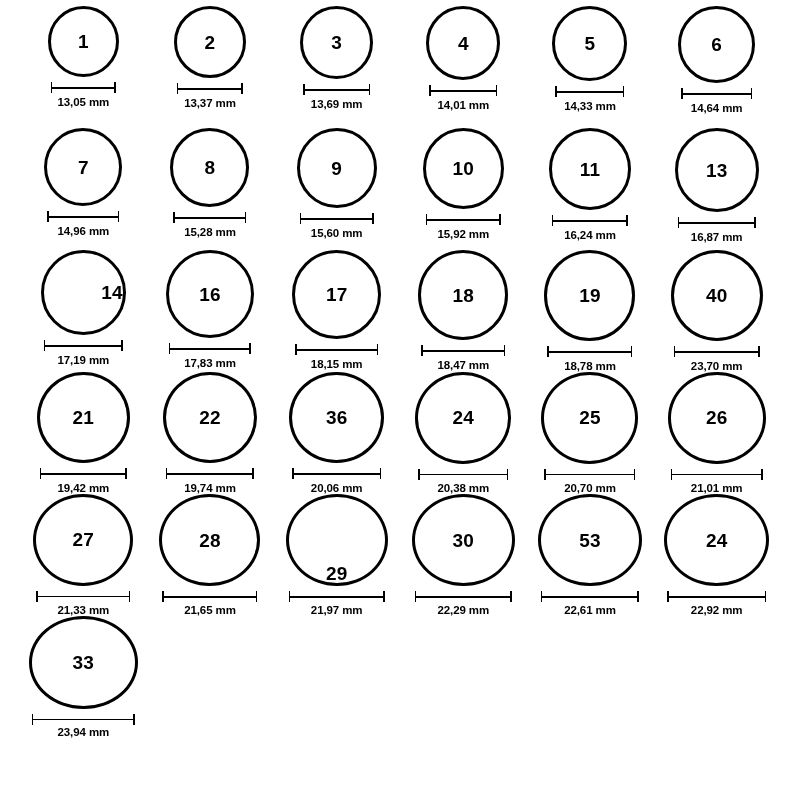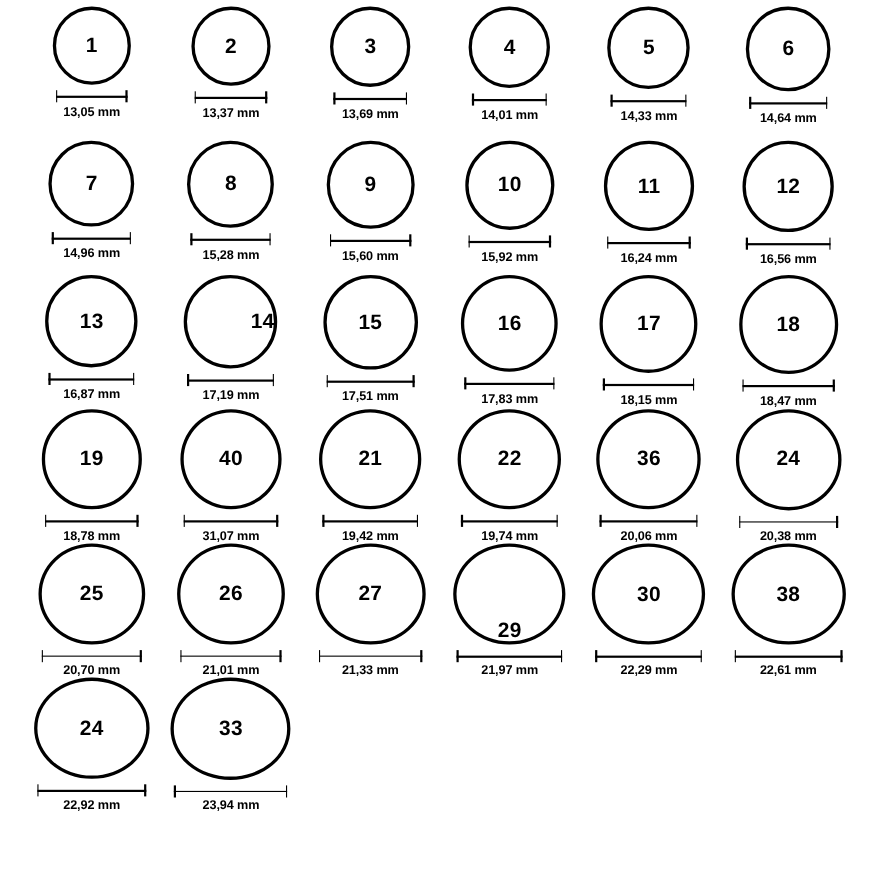--- a/index.html
+++ b/index.html
@@ -204,31 +204,20 @@
           <span class="ring-number">11</span>
         </div>
         <div class="measure" style="width: 76px;">
           <div class="bar"></div>
           <div class="tick left"></div>
           <div class="tick right"></div>
         </div>
         <div class="size-label">16,24 mm</div>
       </div>
       <div class="cell">
-        <div class="ring" style="width: 83px; height: 83px;">
-          <span class="ring-number">12</span>
-        </div>
-        <div class="measure" style="width: 77px;">
-          <div class="bar"></div>
-          <div class="tick left"></div>
-          <div class="tick right"></div>
-        </div>
-        <div class="size-label">16,56 mm</div>
-      </div>
-      <div class="cell">
         <div class="ring" style="width: 84px; height: 84px;">
           <span class="ring-number">13</span>
         </div>
         <div class="measure" style="width: 78px;">
           <div class="bar"></div>
           <div class="tick left"></div>
           <div class="tick right"></div>
         </div>
         <div class="size-label">16,87 mm</div>
       </div>
@@ -237,31 +226,20 @@
           <span class="ring-number">14</span>
         </div>
         <div class="measure" style="width: 79px;">
           <div class="bar"></div>
           <div class="tick left"></div>
           <div class="tick right"></div>
         </div>
         <div class="size-label">17,19 mm</div>
       </div>
       <div class="cell">
-        <div class="ring" style="width: 86px; height: 86px;">
-          <span class="ring-number">15</span>
-        </div>
-        <div class="measure" style="width: 80px;">
-          <div class="bar"></div>
-          <div class="tick left"></div>
-          <div class="tick right"></div>
-        </div>
-        <div class="size-label">17,51 mm</div>
-      </div>
-      <div class="cell">
         <div class="ring" style="width: 88px; height: 88px;">
           <span class="ring-number">16</span>
         </div>
         <div class="measure" style="width: 82px;">
           <div class="bar"></div>
           <div class="tick left"></div>
           <div class="tick right"></div>
         </div>
         <div class="size-label">17,83 mm</div>
       </div>
@@ -300,21 +278,21 @@
       </div>
       <div class="cell">
         <div class="ring" style="width: 92px; height: 92px;">
           <span class="ring-number">40</span>
         </div>
         <div class="measure" style="width: 86px;">
           <div class="bar"></div>
           <div class="tick left"></div>
           <div class="tick right"></div>
         </div>
-        <div class="size-label">31,07 mm</div>
+        <div class="size-label">23,70 mm</div>
       </div>
       <div class="cell">
         <div class="ring" style="width: 93px; height: 93px;">
           <span class="ring-number">21</span>
         </div>
         <div class="measure" style="width: 87px;">
           <div class="bar"></div>
           <div class="tick left"></div>
           <div class="tick right"></div>
         </div>
@@ -380,20 +358,31 @@
           <span class="ring-number">27</span>
         </div>
         <div class="measure" style="width: 94px;">
           <div class="bar"></div>
           <div class="tick left"></div>
           <div class="tick right"></div>
         </div>
         <div class="size-label">21,33 mm</div>
       </div>
       <div class="cell">
+        <div class="ring" style="width: 101px; height: 101px;">
+          <span class="ring-number">28</span>
+        </div>
+        <div class="measure" style="width: 95px;">
+          <div class="bar"></div>
+          <div class="tick left"></div>
+          <div class="tick right"></div>
+        </div>
+        <div class="size-label">21,65 mm</div>
+      </div>
+      <div class="cell">
         <div class="ring" style="width: 102px; height: 102px; align-items: flex-end;">
           <span class="ring-number">29</span>
         </div>
         <div class="measure" style="width: 96px;">
           <div class="bar"></div>
           <div class="tick left"></div>
           <div class="tick right"></div>
         </div>
         <div class="size-label">21,97 mm</div>
       </div>
@@ -403,21 +392,21 @@
         </div>
         <div class="measure" style="width: 97px;">
           <div class="bar"></div>
           <div class="tick left"></div>
           <div class="tick right"></div>
         </div>
         <div class="size-label">22,29 mm</div>
       </div>
       <div class="cell">
         <div class="ring" style="width: 104px; height: 104px;">
-          <span class="ring-number">38</span>
+          <span class="ring-number">53</span>
         </div>
         <div class="measure" style="width: 98px;">
           <div class="bar"></div>
           <div class="tick left"></div>
           <div class="tick right"></div>
         </div>
         <div class="size-label">22,61 mm</div>
       </div>
       <div class="cell">
         <div class="ring" style="width: 105px; height: 105px;">

